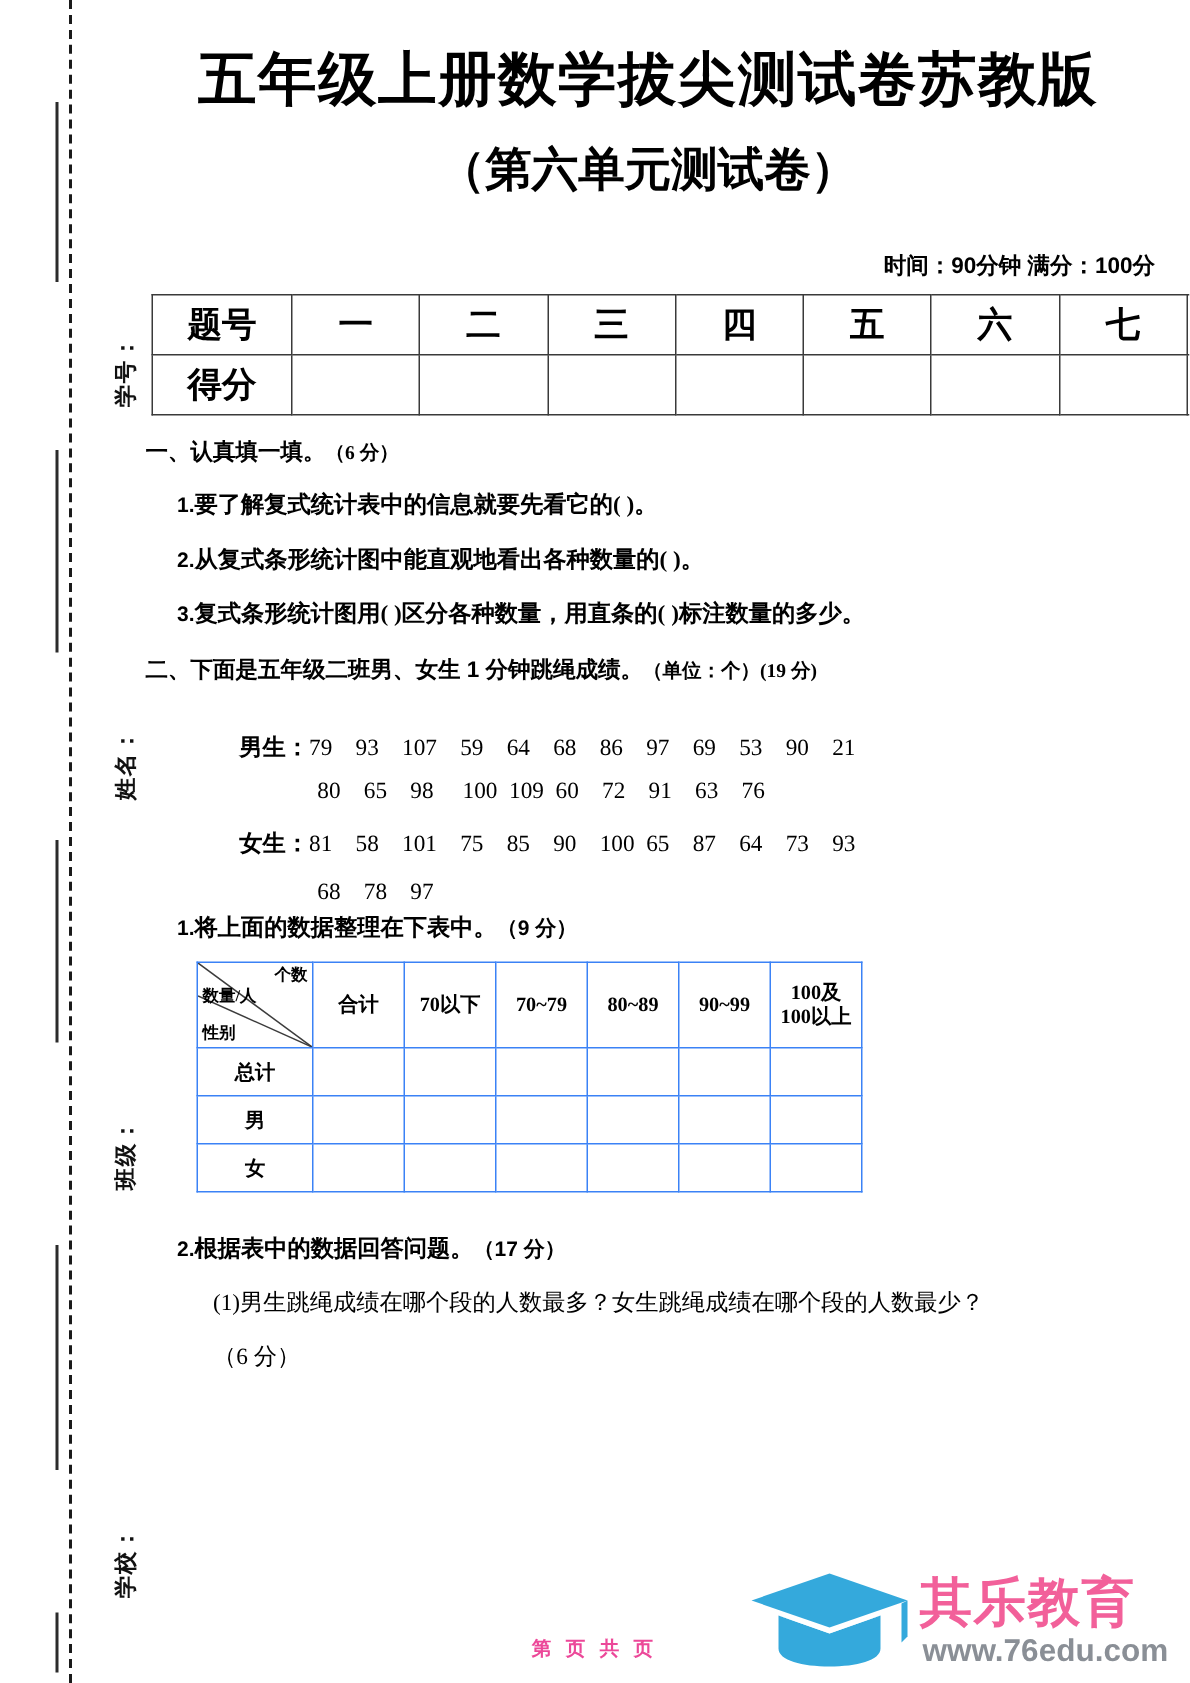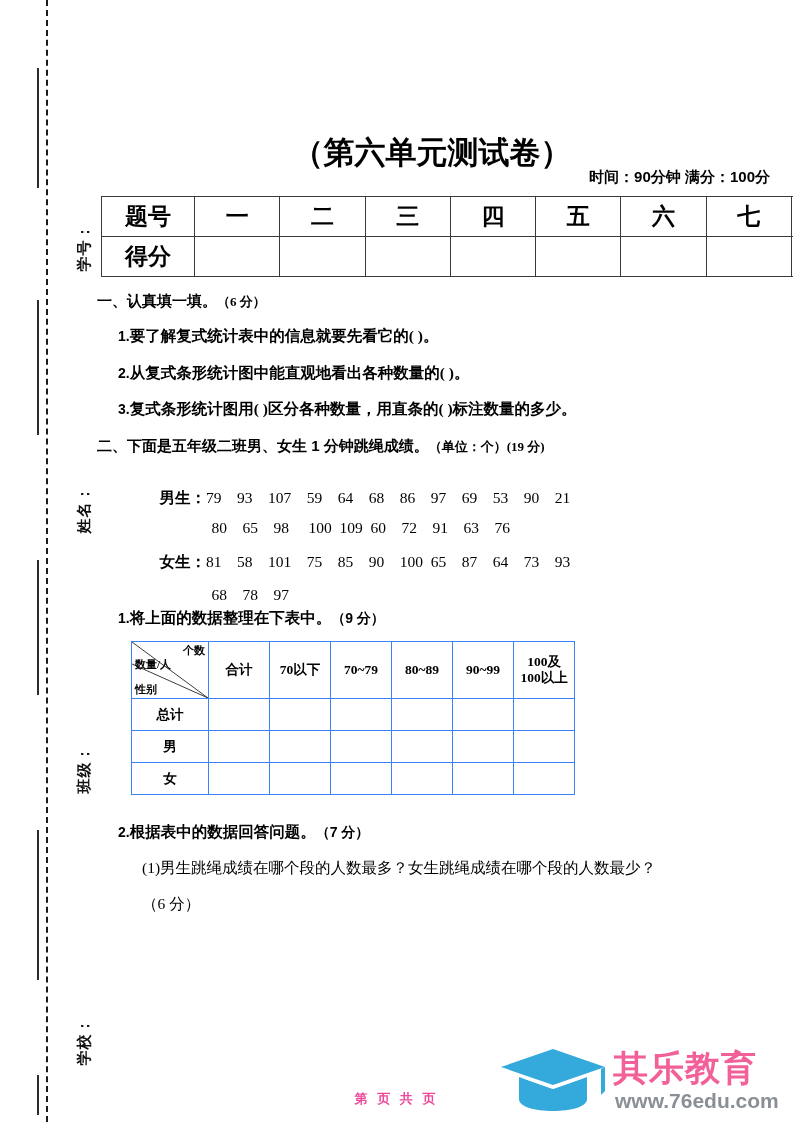--- a/index.html
+++ b/index.html
@@ -66,21 +66,20 @@
     position: absolute;
     left: 96px;
     top: 92px;
     width: 672px;
     text-align: center;
     font-family: "Liberation Sans", "DejaVu Sans", sans-serif;
     font-size: 31px;
     font-weight: 700;
     color: #000;
     white-space: nowrap;
-    margin-top: 40px;
   }
   .exam-meta {
     position: absolute;
     right: 23px;
     top: 168px;
     font-family: "Liberation Sans", "DejaVu Sans", sans-serif;
     font-size: 15px;
     font-weight: 700;
     color: #000;
     white-space: nowrap;
@@ -251,20 +250,21 @@
   <div class="seam" style="top:300px;height:135px;"></div>
   <div class="seam" style="top:560px;height:135px;"></div>
   <div class="seam" style="top:830px;height:150px;"></div>
   <div class="seam" style="top:1075px;height:40px;"></div>
 
   <div class="margin-label" style="top:238px;">学号：</div>
   <div class="margin-label" style="top:500px;">姓名：</div>
   <div class="margin-label" style="top:760px;">班级：</div>
   <div class="margin-label" style="top:1032px;">学校：</div>
 
+  <div class="title-main">五年级上册数学拔尖测试卷苏教版</div>
   <div class="title-sub">（第六单元测试卷）</div>
   <div class="exam-meta">时间：90分钟  满分：100分</div>
 
   <table class="score-table">
     <tbody>
       <tr>
         <td class="lead">题号</td>
         <td>一</td>
         <td>二</td>
         <td>三</td>
@@ -367,21 +367,21 @@
         <td></td>
         <td></td>
         <td></td>
         <td></td>
         <td></td>
       </tr>
     </tbody>
   </table>
 
   <div class="q-line" style="left:118px; top:822px;">
-    <span class="num">2.</span><span>根据表中的数据回答问题。</span><span class="num">（7 分）</span>
+    <span class="num">2.</span><span>根据表中的数据回答问题。</span><span class="num">（17 分）</span>
   </div>
   <div class="q-line" style="left:142px; top:858px; font-weight:400;">
     <span>(1)男生跳绳成绩在哪个段的人数最多？女生跳绳成绩在哪个段的人数最少？</span>
   </div>
   <div class="q-line" style="left:142px; top:894px; font-weight:400;">
     <span>（6 分）</span>
   </div>
 
   <div class="page-no">第 页 共 页</div>
 

